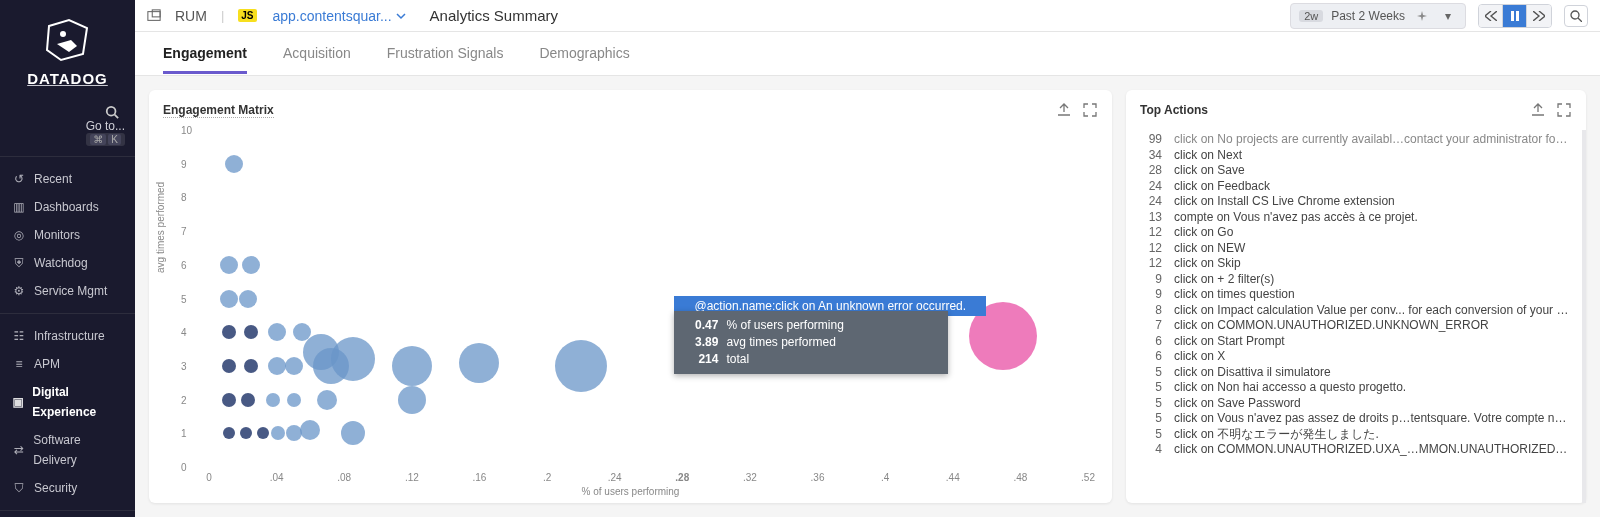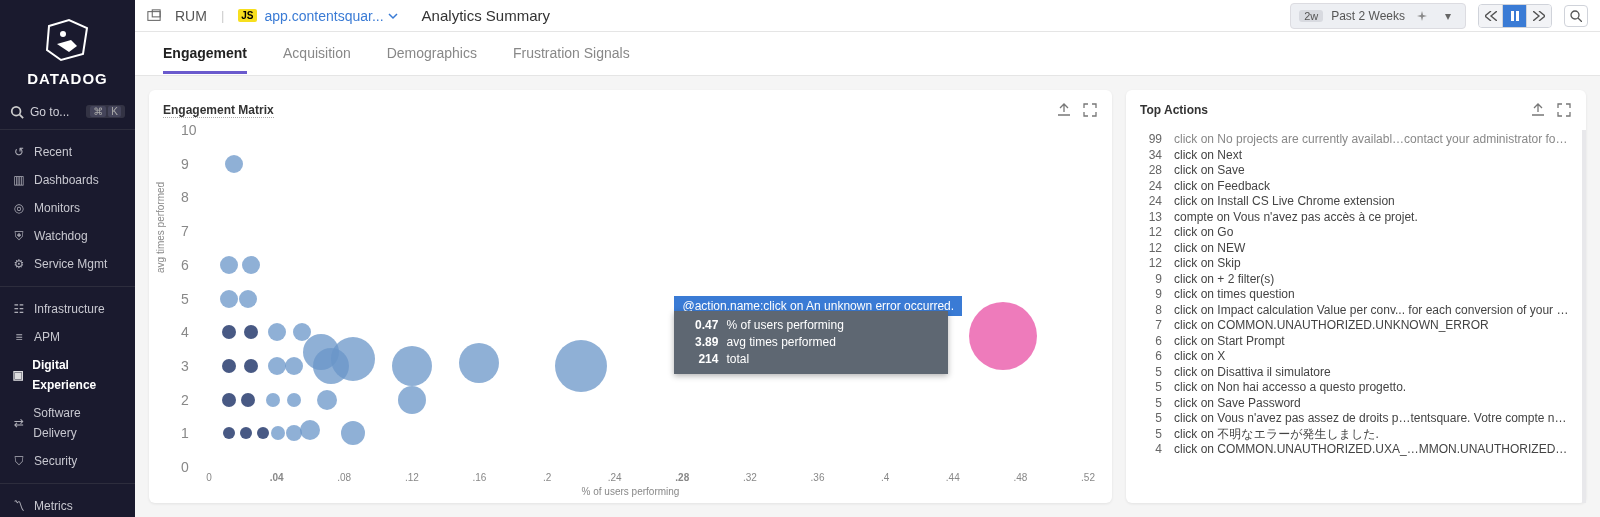--- a/index.html
+++ b/index.html
@@ -1,38 +1,38 @@
 <!DOCTYPE html>
 <html><head>
 <meta charset="utf-8">
 <style>
   * { box-sizing: border-box; margin: 0; padding: 0; }
   body { font-family: -apple-system, BlinkMacSystemFont, "Segoe UI", Helvetica, Arial, sans-serif; font-size: 13px; color: #333; background: #f5f5f5; width: 1600px; height: 517px; overflow: hidden; position: relative; }
 
   
   .sidebar { position: absolute; left: 0; top: 0; width: 135px; height: 100%; background: #1a1a2e; color: #c8c8d0; display: flex; flex-direction: column; padding: 8px 0; }
-  .logo-area { text-align: center; padding: 6px 4px 4px; }
+  .logo-area { text-align: center; padding: 6px 4px 4px; text-decoration: underline; }
   .logo-area svg { margin: 0 auto; display: block; }
   .brand { text-align: center; font-size: 15px; font-weight: 600; color: #fff; letter-spacing: 1px; margin-top: 4px; margin-bottom: 10px; }
-  .goto { display: flex; align-items: flex-start; padding: 4px 10px 10px; font-size: 12px; color: #d0d0d8; border-bottom: 1px solid #2d2d3d; }
+  .goto { display: flex; align-items: flex-end; padding: 4px 10px 10px; font-size: 12px; color: #d0d0d8; border-bottom: 1px solid #2d2d3d; flex-direction: column; }
   .goto .search-ico { width: 14px; height: 14px; margin-right: 6px; }
   .goto .kbd { margin-left: auto; background: #333344; border-radius: 3px; padding: 1px 4px; font-size: 10px; color: #aaa; display:flex; gap:2px;}
   .goto .kbd span{background:#44445a;border-radius:2px;padding:0 3px;}
   .side-group { padding: 8px 0; border-bottom: 1px solid #2d2d3d; }
   .side-group:last-child{border-bottom:none;}
   .side-item { display: flex; align-items: center; padding: 4px 12px; font-size: 12px; color: #c8c8d0; cursor: pointer; line-height: 20px; }
   .side-item.active { color: #fff; font-weight: 600; }
   .side-item .ico { width: 14px; height: 14px; margin-right: 8px; display:inline-flex; align-items:center; justify-content:center; opacity:0.85;}
 
   
   .topbar { position: absolute; left: 135px; top: 0; right: 0; height: 32px; background: #fff; border-bottom: 1px solid #e5e5e5; display: flex; align-items: center; padding: 0 12px; gap: 14px; }
   .breadcrumb-ico { width:14px;height:14px; }
   .crumb { font-size: 14px; color: #555; font-weight:500;}
   .sep { color: #ccc; }
-  .js-pill { background: #f7df1e; color: #000; font-size: 10px; font-weight: 700; padding: 1px 3px; border-radius: 2px; margin-right:4px;}
+  .js-pill { background: #f7df1e; color: #000; font-size: 10px; font-weight: 700; padding: 1px 3px; border-radius: 2px; margin-right:12px;}
   .app-select { color: #3a7bd5; font-size: 14px; display:flex; align-items:center; gap:4px; cursor:pointer;}
   .page-title { font-size: 15px; color: #333; margin-left: 10px; }
   .topbar .right { margin-left: auto; display: flex; align-items: center; gap: 12px; }
   .time-pill { background:#edeff3;border:1px solid #dcdce1;border-radius:4px;padding:2px 8px;font-size:12px;color:#555;display:flex;align-items:center;gap:8px;}
   .time-pill .tw{background:#d8dae0;border-radius:3px;padding:0 5px;font-size:11px;color:#555;}
   .pin-btn,.dd-btn{display:inline-flex;align-items:center;justify-content:center;width:18px;height:20px;color:#666;cursor:pointer;}
   .play-group{display:flex;align-items:center;border:1px solid #d0d3da;border-radius:4px;overflow:hidden;}
   .play-group .pg-btn{width:24px;height:22px;display:flex;align-items:center;justify-content:center;color:#555;background:#f2f3f6;cursor:pointer;border-right:1px solid #d0d3da;}
   .play-group .pg-btn:last-child{border-right:none;}
   .play-group .pg-btn.active{background:#3a7bd5;color:#fff;}
@@ -51,27 +51,27 @@
   .panel-title-row { display:flex; align-items:center; padding: 12px 14px 4px; }
   .panel-title { font-size: 12px; font-weight: 700; color: #333; border-bottom:1px dotted #aaa; }
   .panel-tools { margin-left:auto; display:flex; gap:10px; color:#777; }
   .panel-tools .tool{cursor:pointer;width:16px;height:16px;display:inline-flex;align-items:center;justify-content:center;}
 
   
   .chart-area { flex:1; position:relative; padding: 8px 24px 36px 60px; }
   .ylab { position:absolute; left:6px; top:50%; transform: rotate(-90deg) translateX(40px); transform-origin:left top; font-size:10px; color:#888;}
   .xlab { position:absolute; left:50%; bottom:6px; transform:translateX(-50%); font-size:10px; color:#888;}
   .plot { position:relative; width:100%; height:100%; }
-  .ytick { position:absolute; left:-28px; font-size:14px; color:#888; transform:translateY(50%);}
+  .ytick { position:absolute; left:-28px; font-size:10px; color:#888; transform:translateY(50%);}
   .xtick { position:absolute; bottom:-16px; font-size:10px; color:#888; transform:translateX(-50%);}
   .bubble { position:absolute; border-radius:50%; transform:translate(-50%,50%);}
   .bubble.blue{background:rgba(106,150,200,0.75);}
   .bubble.darkblue{background:rgba(40,60,110,0.85);}
   .bubble.pink{background:rgba(235,100,175,0.85);}
-  .tooltip-head{position:absolute;background:#3a7bd5;color:#fff;font-size:12px;padding:3px 8px;white-space:nowrap;}
+  .tooltip-head{position:absolute;background:#3a7bd5;color:#fff;font-size:12px;padding:3px 20px;white-space:nowrap;}
   .tooltip-body{position:absolute;background:#5e6772;color:#fff;font-size:12px;padding:6px 10px;white-space:nowrap;box-shadow:0 2px 6px rgba(0,0,0,0.3);}
   .tooltip-body .row{display:flex;gap:8px;line-height:17px;}
   .tooltip-body .row .v{width:34px;text-align:right;font-weight:600;}
 
   
   .action-list { flex:1; overflow:hidden; padding: 2px 2px 8px 8px; border-right:4px solid #e8e8eb;margin-top:8px;}
   .action-row { display:flex; align-items:baseline; gap:12px; font-size:12px; line-height:15.5px; color:#444; padding-right:10px;}
   .action-row .cnt{ width:28px; text-align:right; color:#666;}
   .action-row .txt{ flex:1; white-space:nowrap; overflow:hidden; text-overflow:ellipsis;}
   .action-row.cut{color:#888;}
@@ -203,22 +203,22 @@
           <circle cx="5" cy="5" r="4" fill="none" stroke="#555" stroke-width="1.3"></circle>
           <line x1="8" y1="8" x2="12" y2="12" stroke="#555" stroke-width="1.3"></line>
         </svg>
     </span>
   </div>
 </div>
 
 <div class="tabrow" id="tabs">
     <div class="tab active">Engagement</div>
     <div class="tab">Acquisition</div>
+    <div class="tab">Frustration Signals</div>
     <div class="tab">Demographics</div>
-    <div class="tab">Frustration Signals</div>
   </div>
 
 <div class="content">
 
   <div class="panel panel-chart">
     <div class="panel-title-row">
       <span class="panel-title">Engagement Matrix</span>
       <div class="panel-tools">
         <span class="tool">
             <svg width="14" height="14" viewBox="0 0 14 14">
@@ -241,21 +241,21 @@
           <span class="ytick" style="bottom: 20%;">2</span>
           <span class="ytick" style="bottom: 30%;">3</span>
           <span class="ytick" style="bottom: 40%;">4</span>
           <span class="ytick" style="bottom: 50%;">5</span>
           <span class="ytick" style="bottom: 60%;">6</span>
           <span class="ytick" style="bottom: 70%;">7</span>
           <span class="ytick" style="bottom: 80%;">8</span>
           <span class="ytick" style="bottom: 90%;">9</span>
           <span class="ytick" style="bottom: 100%;">10</span>
           <span class="xtick" style="left: 0%;">0</span>
-          <span class="xtick" style="left: 7.69231%; font-weight: bold;">.04</span>
+          <span class="xtick" style="left: 7.69231%;">.04</span>
           <span class="xtick" style="left: 15.3846%;">.08</span>
           <span class="xtick" style="left: 23.0769%;">.12</span>
           <span class="xtick" style="left: 30.7692%;">.16</span>
           <span class="xtick" style="left: 38.4615%;">.2</span>
           <span class="xtick" style="left: 46.1538%;">.24</span>
           <span class="xtick" style="left: 53.8462%; font-weight: bold;">.28</span>
           <span class="xtick" style="left: 61.5385%;">.32</span>
           <span class="xtick" style="left: 69.2308%;">.36</span>
           <span class="xtick" style="left: 76.9231%;">.4</span>
           <span class="xtick" style="left: 84.6154%;">.44</span>

